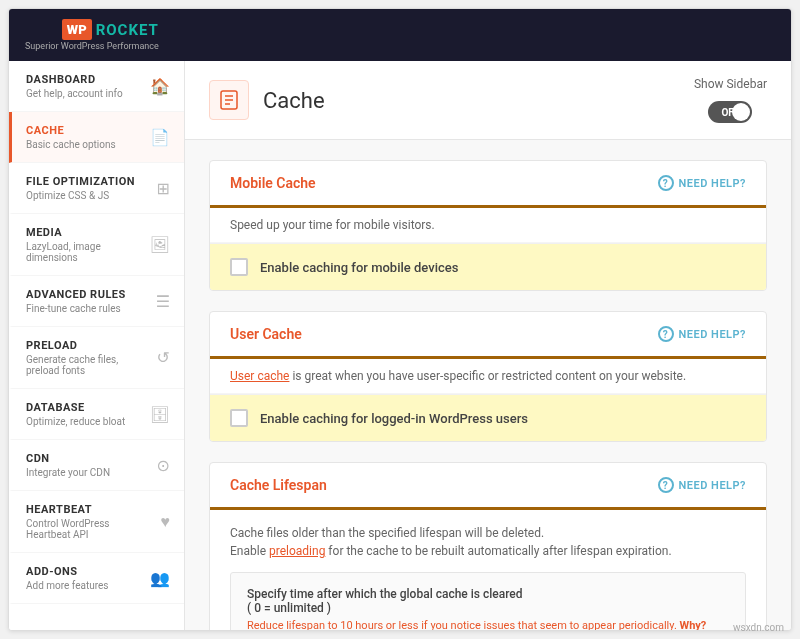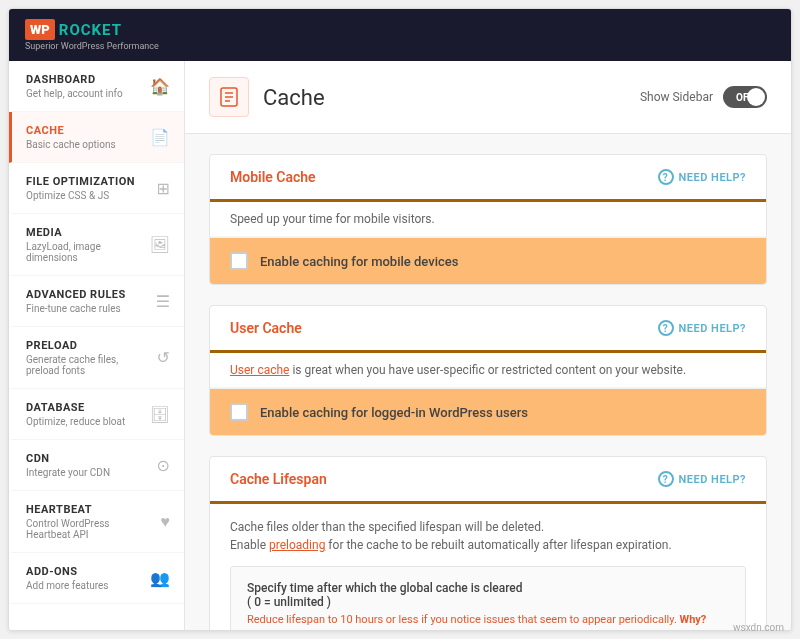--- a/index.html
+++ b/index.html
@@ -59,20 +59,21 @@
     }
 
     .logo-block {
       display: flex;
       flex-direction: column;
     }
 
     .logo-top {
       display: flex;
       align-items: center;
+      justify-content: flex-end;
     }
 
     
     .main-layout {
       display: flex;
       flex: 1;
       overflow: hidden;
     }
 
     
@@ -171,20 +172,21 @@
     .page-title {
       font-size: 22px;
       font-weight: 400;
       color: #333;
     }
 
     .page-header-right {
       display: flex;
       align-items: center;
       gap: 10px;
+      flex-direction: column;
     }
 
     .show-sidebar-label {
       font-size: 12px;
       color: #666;
     }
 
     .toggle-switch {
       display: flex;
       align-items: center;
@@ -279,21 +281,21 @@
     .section-desc a {
       color: #e8572a;
       text-decoration: underline;
     }
 
     .section-option {
       padding: 14px 20px;
       display: flex;
       align-items: center;
       gap: 12px;
-      background: #fdba74;
+      background: #fef9c3;
       border-top: 1px solid #f0f0f0;
     }
 
     .checkbox-custom {
       width: 18px;
       height: 18px;
       border: 2px solid #ccc;
       border-radius: 2px;
       background: #fff;
       flex-shrink: 0;

